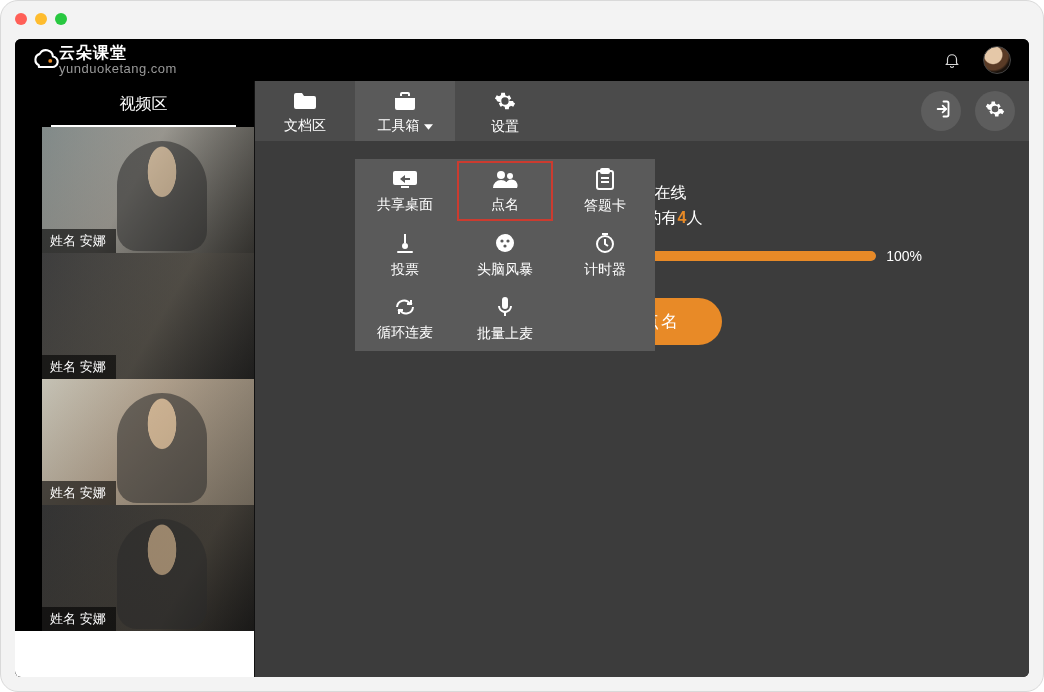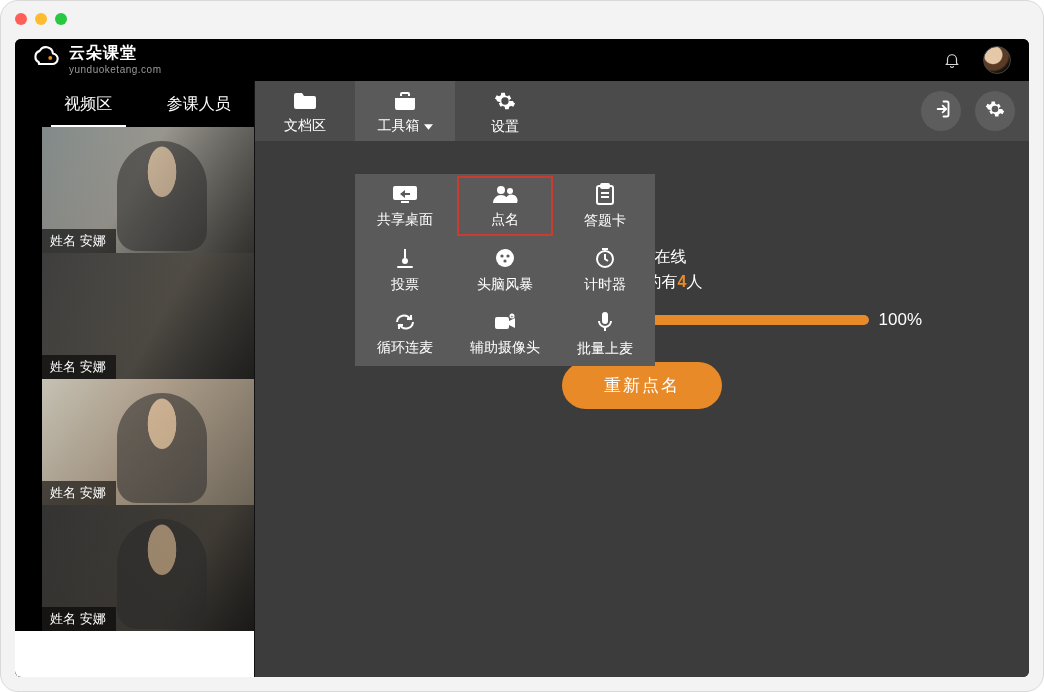--- a/index.html
+++ b/index.html
@@ -40,24 +40,24 @@
   
   .topnav {
     height: 42px;
     background: #000;
     display: flex;
     align-items: center;
     padding: 0 10px 0 16px;
     font-size: 13px;
     gap: 0;
   }
-  .logo { display:flex; align-items:flex-start; gap:10px; margin-right: 40px; }
+  .logo { display:flex; align-items:center; gap:0; margin-right: 40px; }
   .logo-mark { width:28px; height:24px; position:relative; }
   .logo-text { font-size: 16px; font-weight: 700; color:#fff; letter-spacing: 1px; line-height:1; }
-  .logo-sub  { font-size: 10px; color:#999; letter-spacing:0.5px; }
+  .logo-sub  { font-size: 13px; color:#999; letter-spacing:0.5px; }
   .nav-items { display:flex; align-items:center; }
   .nav-item {
     padding: 0 16px;
     height: 42px;
     line-height: 42px;
     color: #fff;
     cursor: pointer;
   }
   .nav-item.active { background:#303030; }
   .nav-more { padding:0 14px; color:#fff; }
@@ -107,21 +107,21 @@
   .person-blob {
     position:absolute; left:50%; top:55%; transform:translate(-50%,-50%);
     width:90px; height:110px; border-radius:45px 45px 20px 20px;
     background: radial-gradient(ellipse at 50% 28%, #e7c49a 0 22%, rgba(0,0,0,0) 23%),
                 linear-gradient(#2a2a2a,#2a2a2a);
     opacity:.55; z-index:1;
   }
   .vstrip .blank { height:90px; background:#fff; }
 
   
-  .rightcol { flex:1; display:flex; flex-direction:column; background:#3c3c3c; min-width:0;gap:32px; }
+  .rightcol { flex:1; display:flex; flex-direction:column; background:#3c3c3c; min-width:0; }
 
   .toolbar {
     height:60px; background:#4b4b4b; display:flex; align-items:stretch;
   }
   .tool {
     width:100px; display:flex; flex-direction:column; align-items:center; justify-content:center;
     gap:4px; color:#fff; font-size:14px; cursor:pointer;
   }
   .tool .lbl { line-height:1; }
   .tool-caret { display:inline-flex; align-items:center; gap:4px; }
@@ -130,21 +130,21 @@
   .circbtn {
     width:40px; height:40px; border-radius:50%;
     background:#5d5d5d; display:flex; align-items:center; justify-content:center;
     cursor:pointer;
   }
   .toolbar-right { display:flex; align-items:center; gap:14px; padding:0 14px; }
 
   
   .ddwrap { position:relative; height:0; }
   .dropdown {
-    position:absolute; top:1px; left:100px;
+    position:absolute; top:18px; left:100px;
     background:#5a5a5a;
     display:grid; grid-template-columns: repeat(3, 100px);
     z-index:5;
   }
   .dd-item {
     height:64px; display:flex; flex-direction:column; align-items:center; justify-content:center;
     gap:4px; font-size:14px; color:#fff; cursor:pointer;
   }
   .dd-item.highlight { outline:2px solid #cc3b2f; outline-offset:-4px;align-items:center; }
 
@@ -156,21 +156,21 @@
     color:#fff; font-size:16px;
   }
   .stats .line { margin:2px 0; }
   .accent { color:#e88a27; font-weight:600; }
   .progress-row {
     margin-top:14px; display:flex; align-items:center; gap:10px; width:560px;
   }
   .progress-row .plabel { font-size:16px; color:#fff; white-space:nowrap; }
   .bar { flex:1; height:10px; border-radius:6px; background:#6a6a6a; position:relative; overflow:hidden; }
   .bar-fill { position:absolute; left:0; top:0; bottom:0; width:100%; background:#e88a27; border-radius:6px; }
-  .pct { font-size:17px; color:#fff; }
+  .pct { font-size:14px; color:#fff; }
 
   .primary-btn {
     margin-top:32px;
     background:#e88a27; color:#fff;
     border:none; border-radius:26px;
     padding:12px 42px; font-size:17px; letter-spacing:2px;
     cursor:pointer;
   }
 
   
@@ -214,21 +214,20 @@
         </span>
         <span class="avatar-top"></span>
       </div>
     </div>
 
     <div class="body">
 
       <div class="leftcol">
         <div class="left-tabs">
           <div class="left-tab active">视频区</div>
-          <div class="left-tab">参课人员</div>
         </div>
         <div class="vstrip">
           <div class="tile tile1">
             <div class="person-blob"></div>
             <div class="name-band">
               <span>姓名</span>
               <span>安娜</span>
             </div>
             <span class="mic">
               <svg viewBox="0 0 16 20" width="14" height="18">
@@ -395,31 +394,20 @@
                 <svg width="24" height="20" viewBox="0 0 24 20" fill="none" stroke="#fff" stroke-width="2">
                     <path d="M4 10a7 7 0 0 1 13-3l2-1"></path>
                     <path d="M20 10a7 7 0 0 1-13 3l-2 1"></path>
                     <path d="M18 3v4h-4M6 17v-4h4"></path>
                   </svg>
               </span>
               <span>循环连麦</span>
             </div>
             <div class="dd-item">
               <span>
-                <svg width="24" height="20" viewBox="0 0 24 20" fill="#fff">
-                    <rect x="2" y="5" width="14" height="12" rx="2"></rect>
-                    <path d="M16 9l6-3v10l-6-3z"></path>
-                    <circle cx="19" cy="4" r="2.5" fill="#fff"></circle>
-                    <text x="19" y="6" font-size="5" text-anchor="middle" fill="#5a5a5a">+</text>
-                  </svg>
-              </span>
-              <span>辅助摄像头</span>
-            </div>
-            <div class="dd-item">
-              <span>
                 <svg width="20" height="22" viewBox="0 0 20 22" fill="#fff">
                     <path d="M10 13a3 3 0 0 0 3-3V4a3 3 0 1 0-6 0v6a3 3 0 0 0 3 3zm5-3a5 5 0 0 1-10 0H3a7 7 0 0 0 6 6.9V20h2v-3.1A7 7 0 0 0 17 10h-2z"></path>
                   </svg>
               </span>
               <span>批量上麦</span>
             </div>
           </div>
         </div>
 
         <div class="content">

